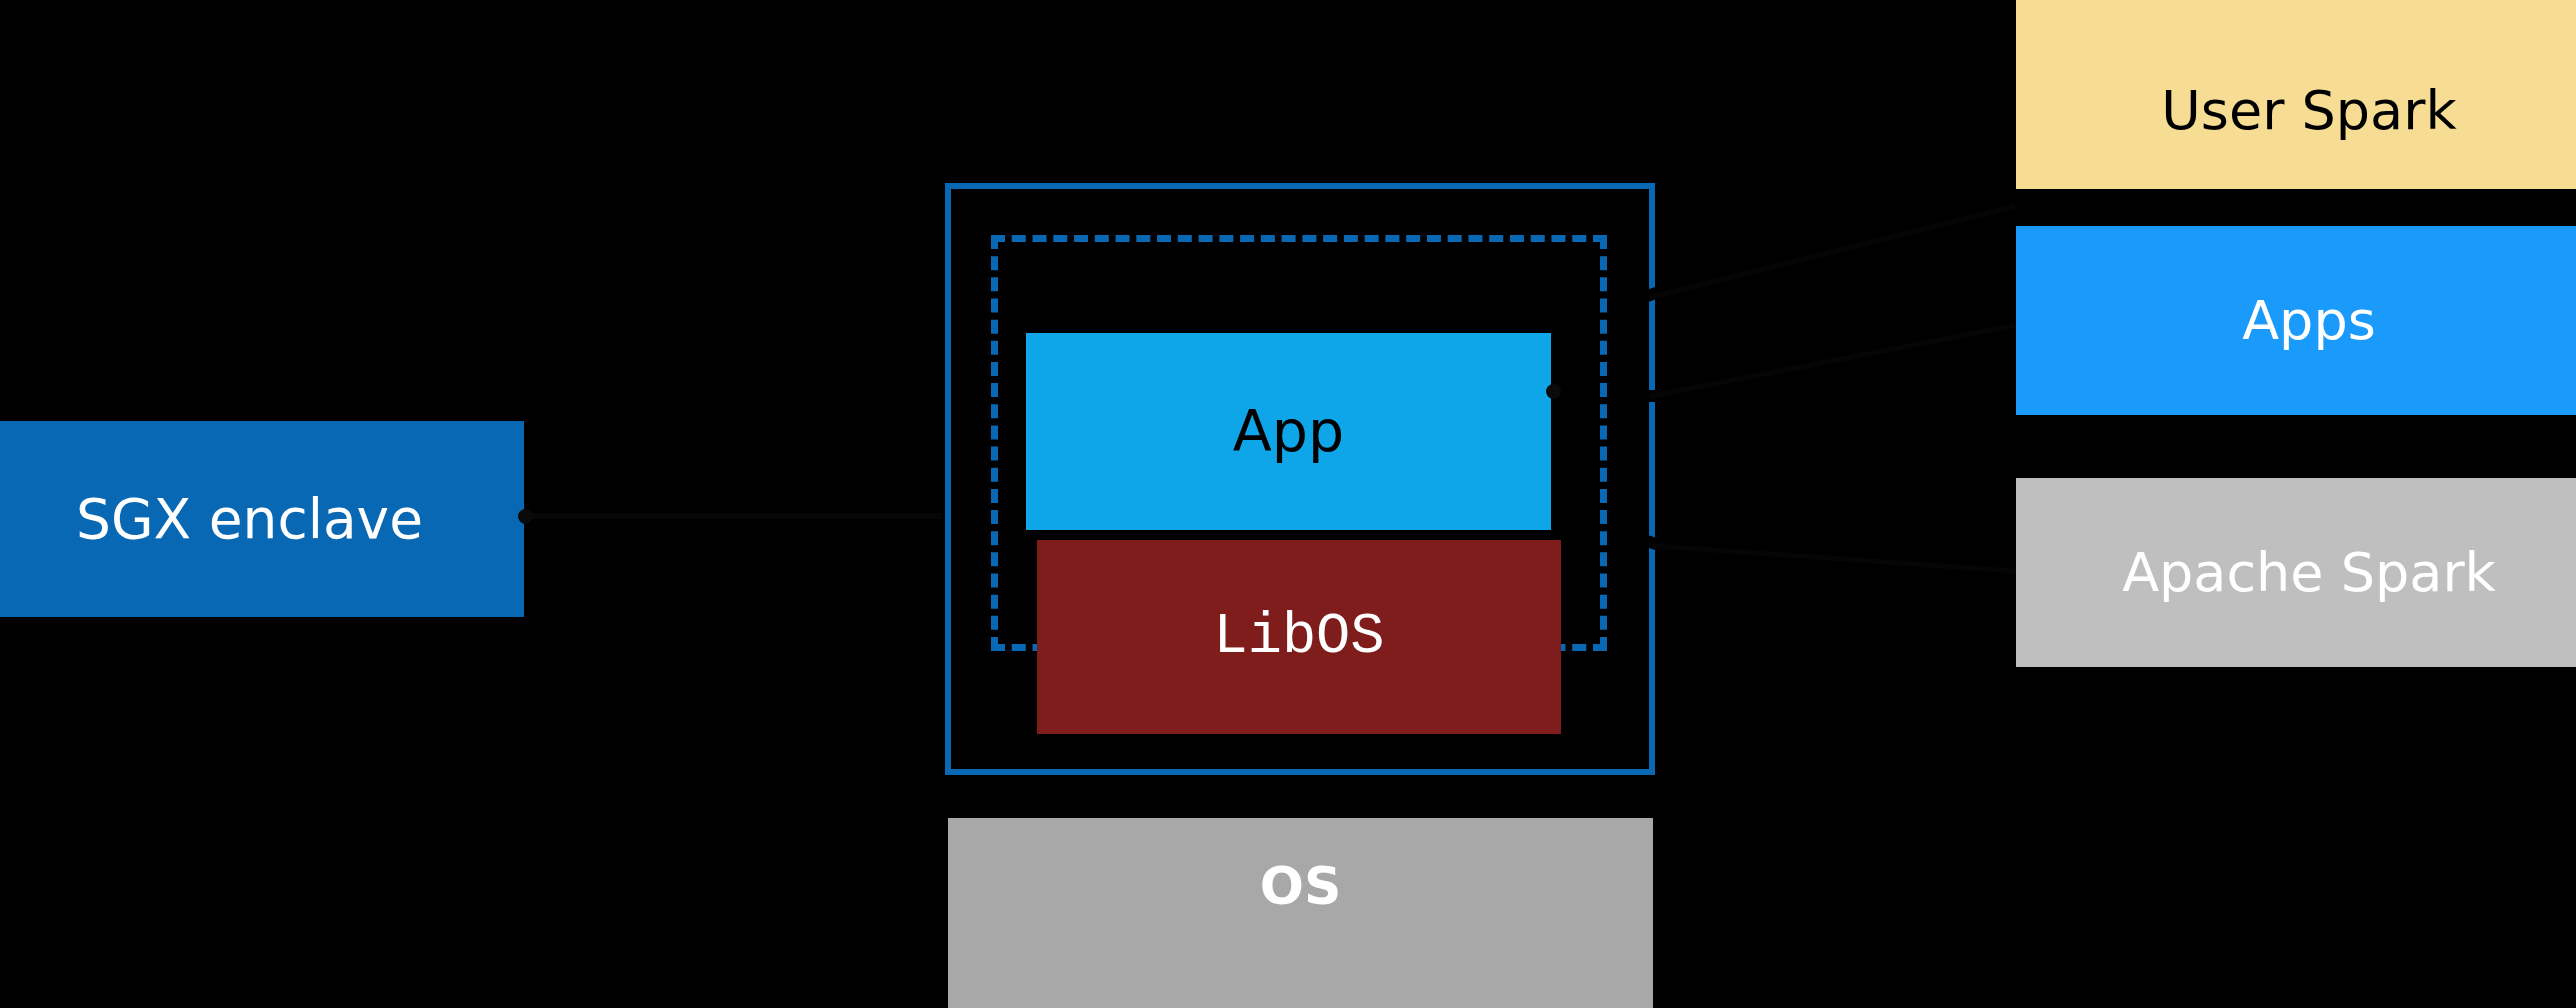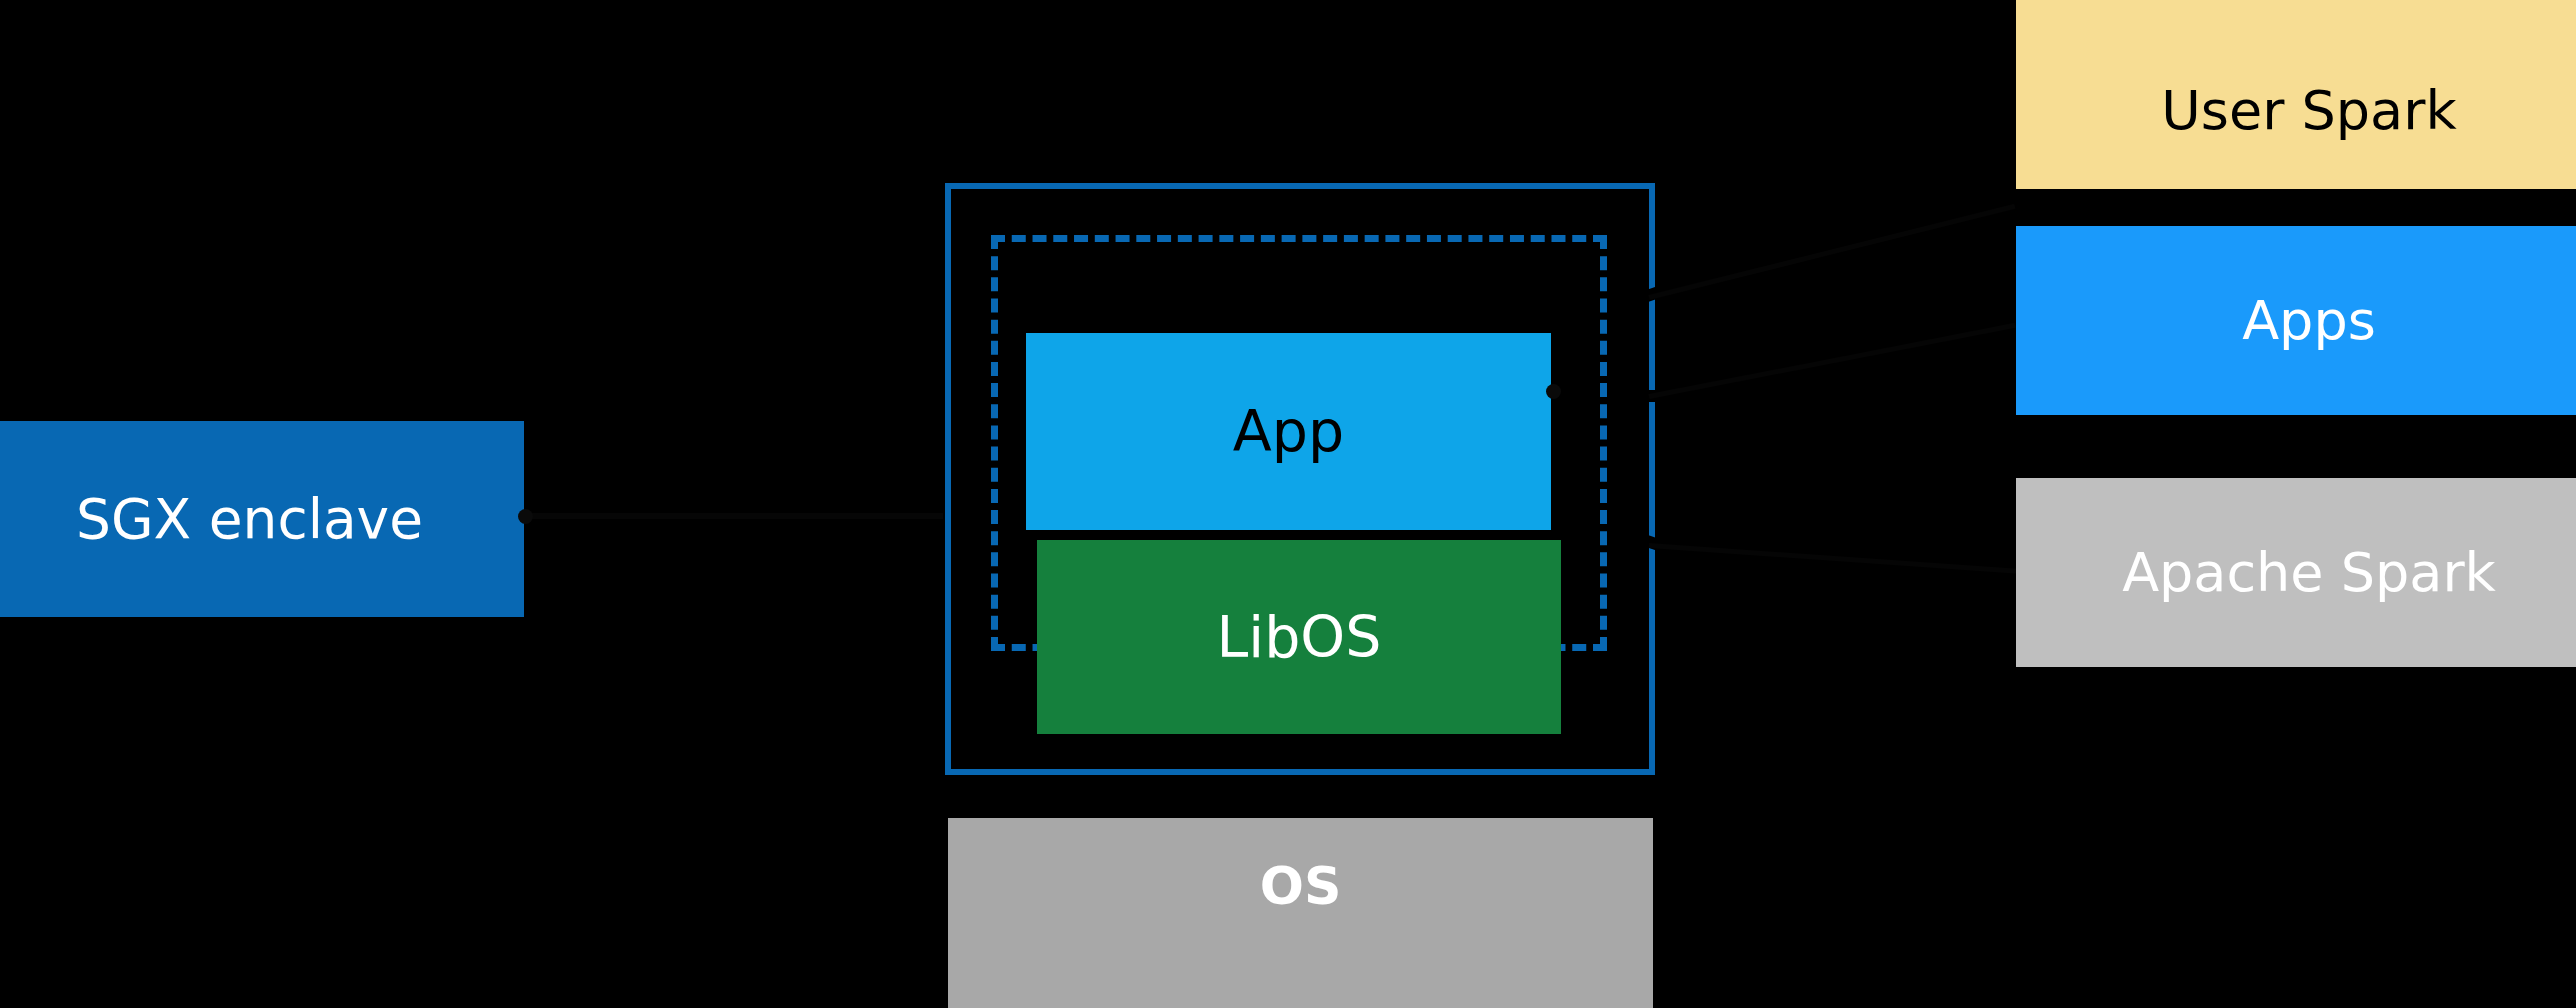--- a/index.html
+++ b/index.html
@@ -86,23 +86,24 @@
     background: #0ea5e9;
     color: #000000;
     font-size: 57px;
     margin-top: 40px;
   }
   #libos-box {
     left: 1037px;
     top: 540px;
     width: 524px;
     height: 194px;
-    background: #15803d;
+    background: #7f1d1d;
     color: #ffffff;
     font-size: 57px;
+    font-family: Liberation Mono, monospace;
   }
   #app-connector-dot {
     position: absolute;
     left: 1546px;
     top: 384px;
     width: 15px;
     height: 15px;
     border-radius: 50%;
     background: #0a0a0a;
   }

